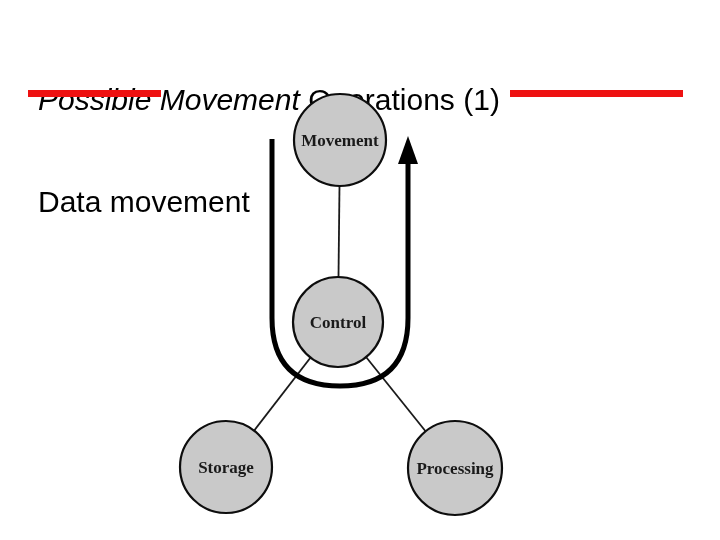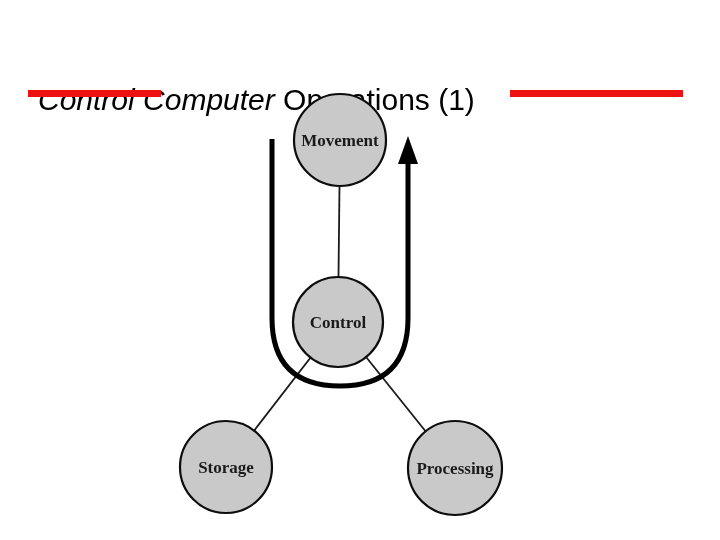--- a/index.html
+++ b/index.html
@@ -36,21 +36,22 @@
     font-weight: bold;
     font-size: 17px;
     fill: #1a1a1a;
     text-anchor: middle;
   }
 </style>
 </head>
 <body>
 
 <div class="header">
-  <div><span class="it">Control Computer </span><span>Operations (1)</span></div>
+  <div><span class="it">Possible Movement </span><span>Operations (1)</span></div>
+  <div>Data movement</div>
 </div>
 
 <div class="redbar left"></div>
 <div class="redbar right"></div>
 
 <svg class="diagram" width="720" height="540" viewBox="0 0 720 540">
 
   <line class="edge" x1="340" y1="140" x2="338" y2="322"></line>
   <line class="edge" x1="338" y1="322" x2="226" y2="467"></line>
   <line class="edge" x1="338" y1="322" x2="455" y2="468"></line>

